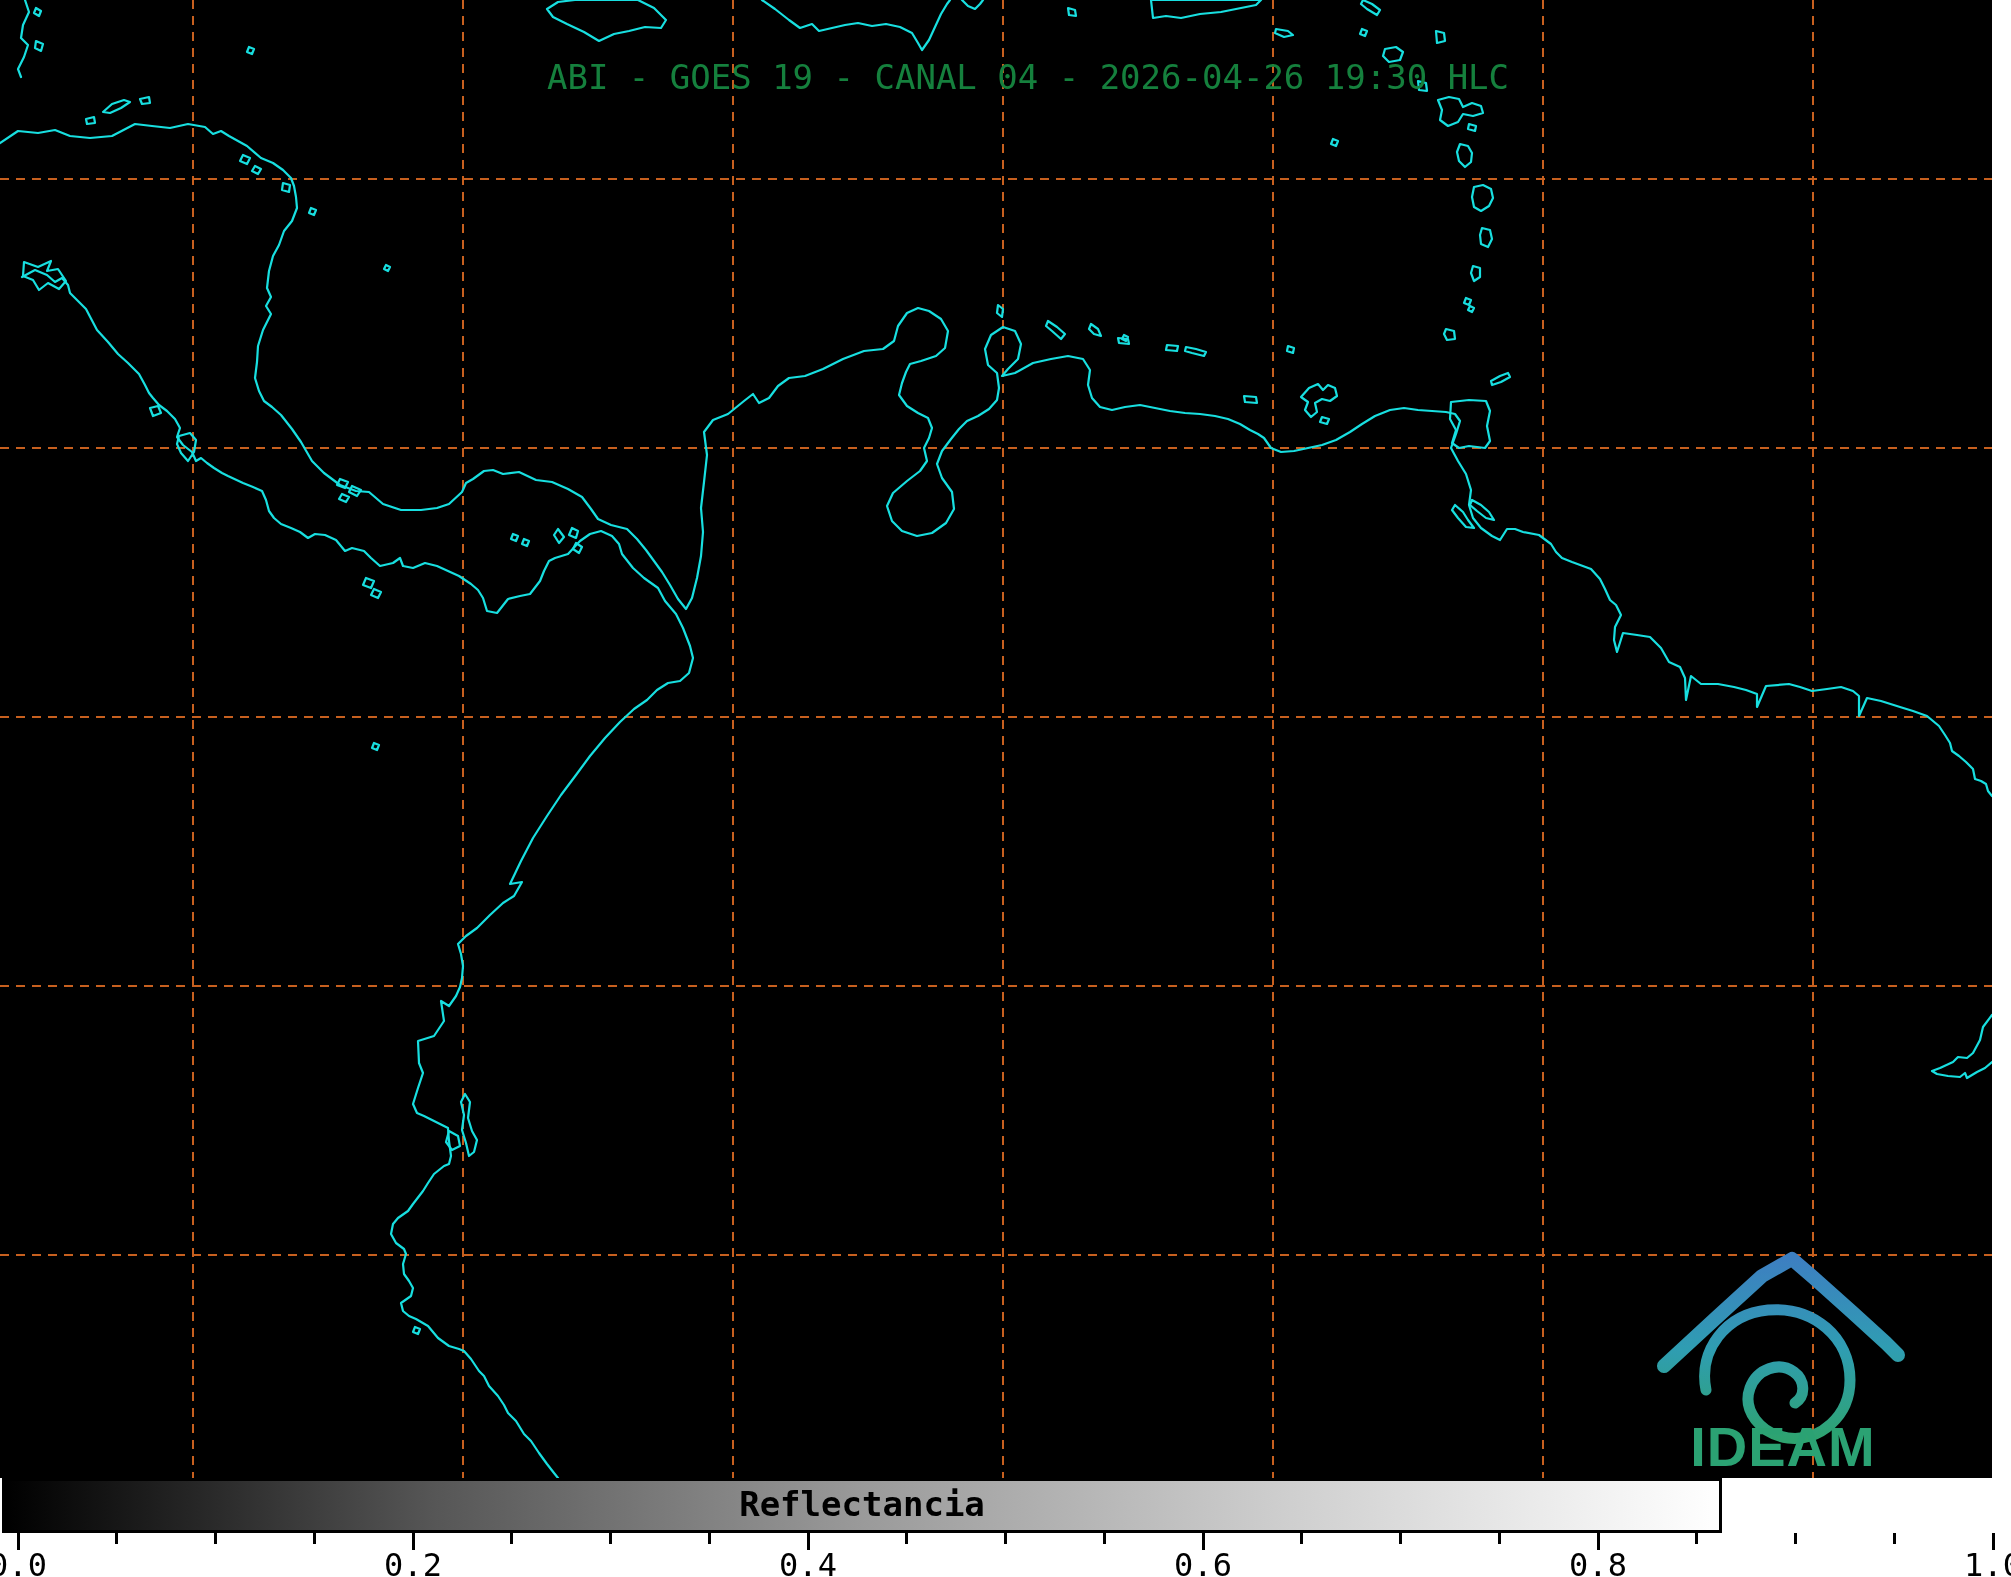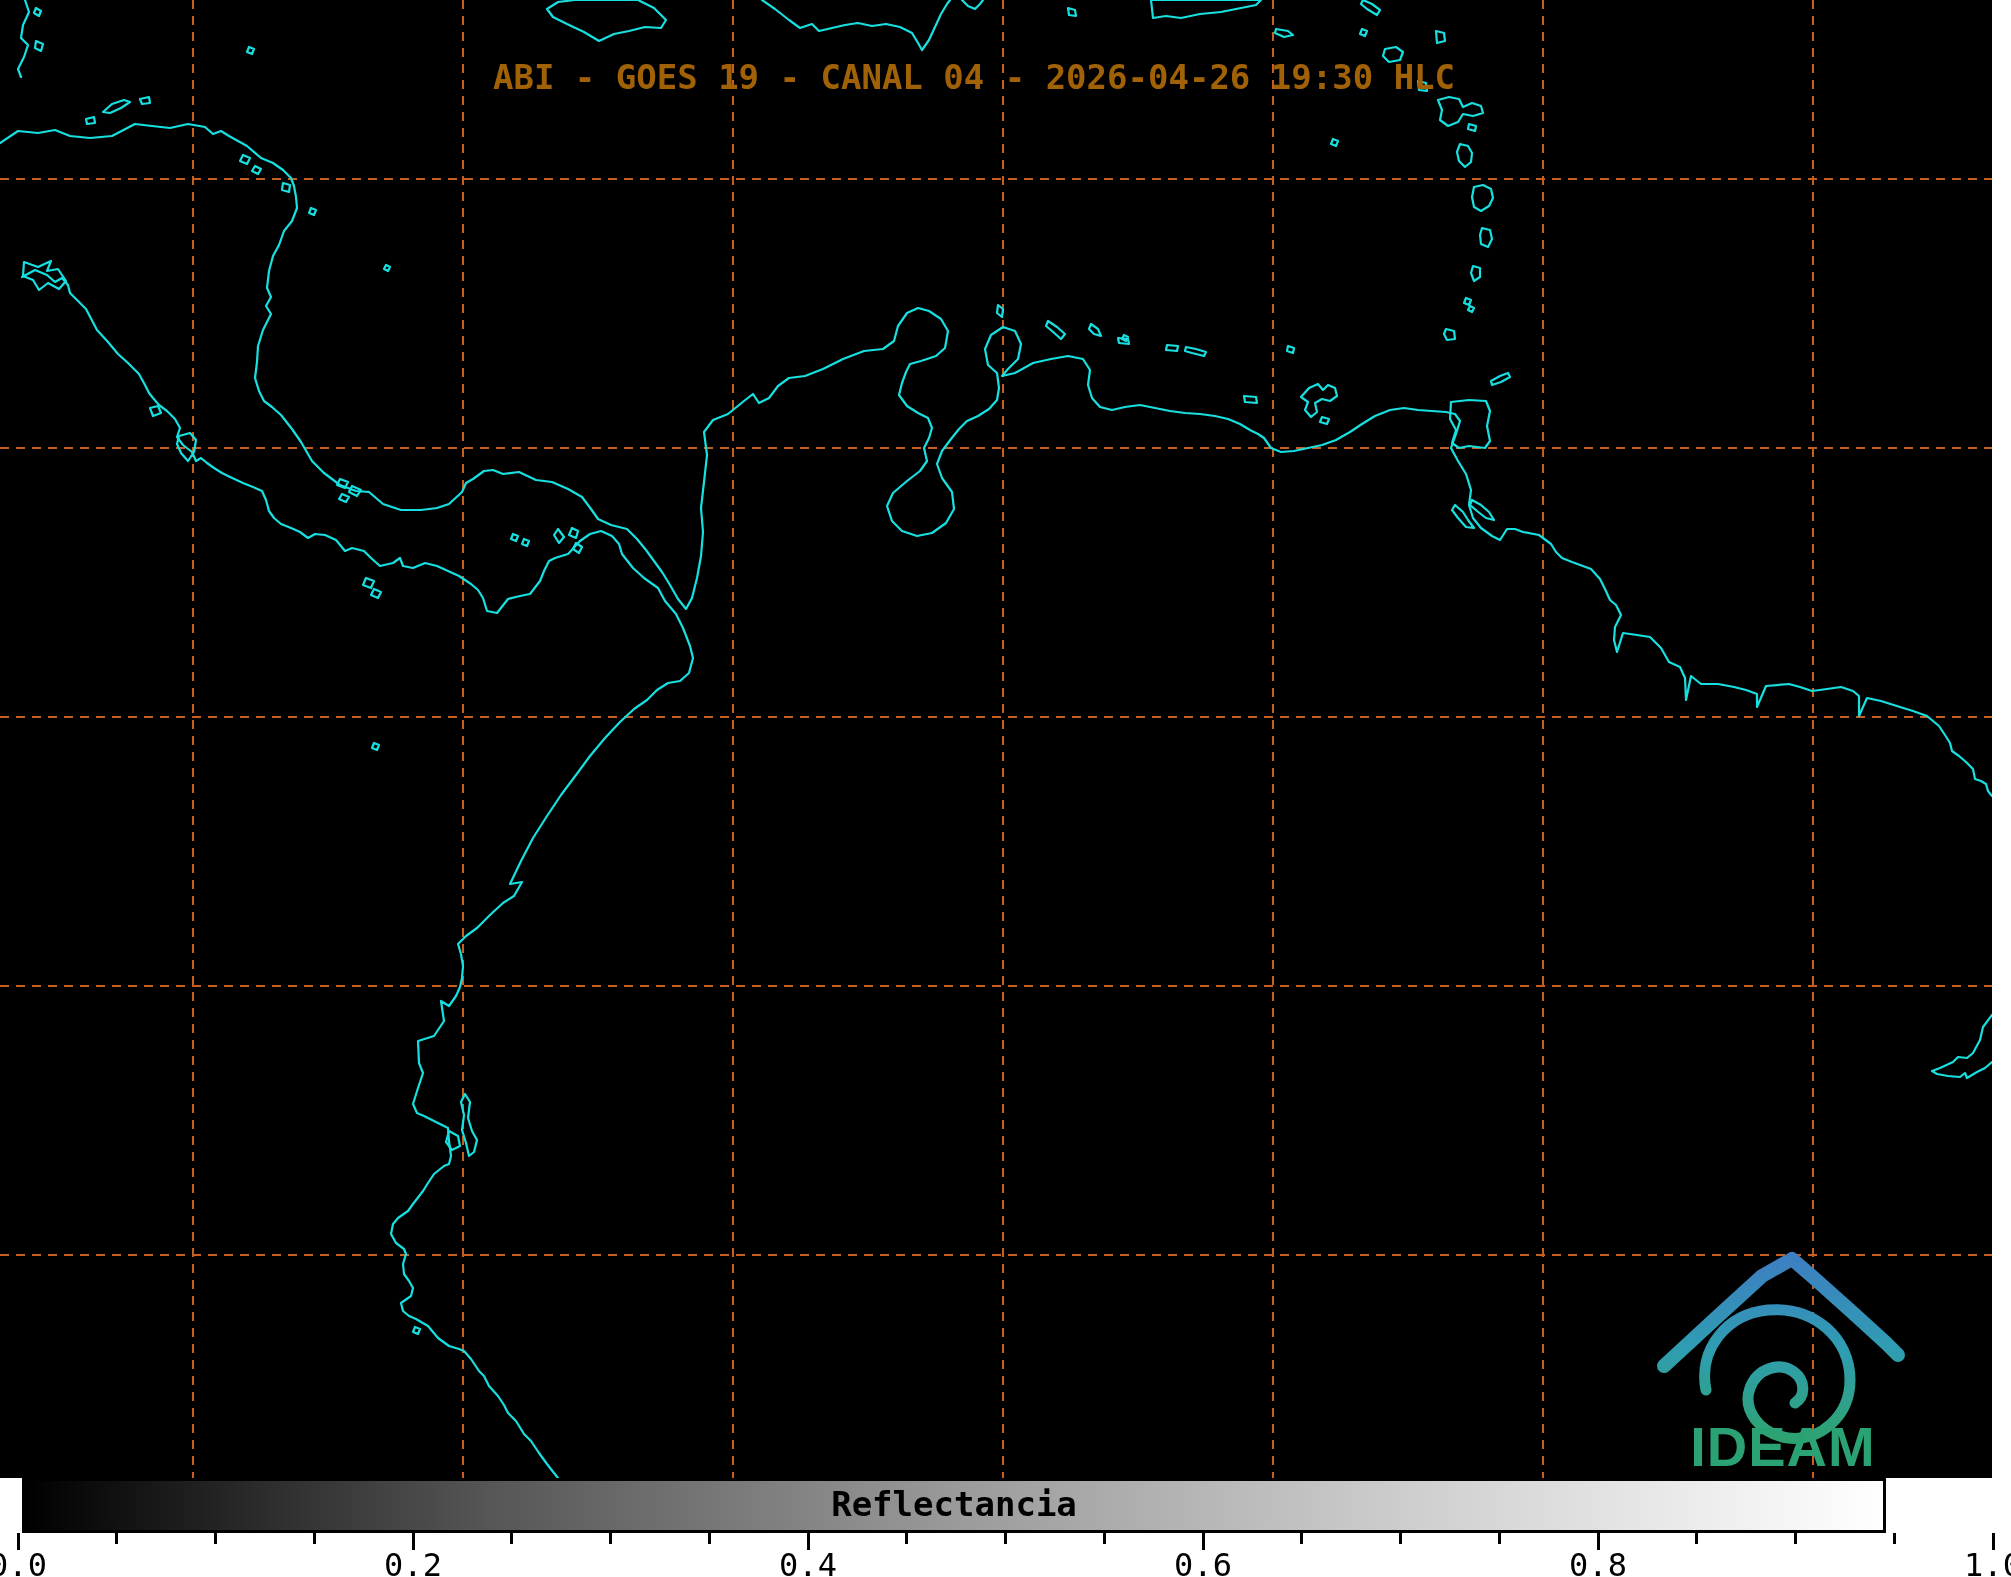--- a/index.html
+++ b/index.html
@@ -6,32 +6,31 @@
   .stage{
     position:relative;
     width:2011px;height:1577px;
     background:#ffffff;
     overflow:hidden;
     font-family:"DejaVu Sans Mono", monospace;
   }
   .map-svg{position:absolute;left:0;top:0;}
   .map-title{
     position:absolute;
-    left:974px;top:57px;
+    left:1028px;top:57px;
     transform:translateX(-50%);
-    color:#a16207;
+    color:#15803d;
     font-size:34px;
     white-space:nowrap;
     letter-spacing:0px;
-    font-weight:bold;
   }
   .colorbar{
     position:absolute;
-    left:22px;top:1478px;
-    width:1864px;height:55px;
+    left:2px;top:1478px;
+    width:1720px;height:55px;
     box-sizing:border-box;
     border:3px solid #000;
   }
   .colorbar-label{
     position:absolute;
     left:50%;top:50%;
     transform:translate(-50%,-54%);
     color:#000;
     font-size:34px;
     font-weight:700;

